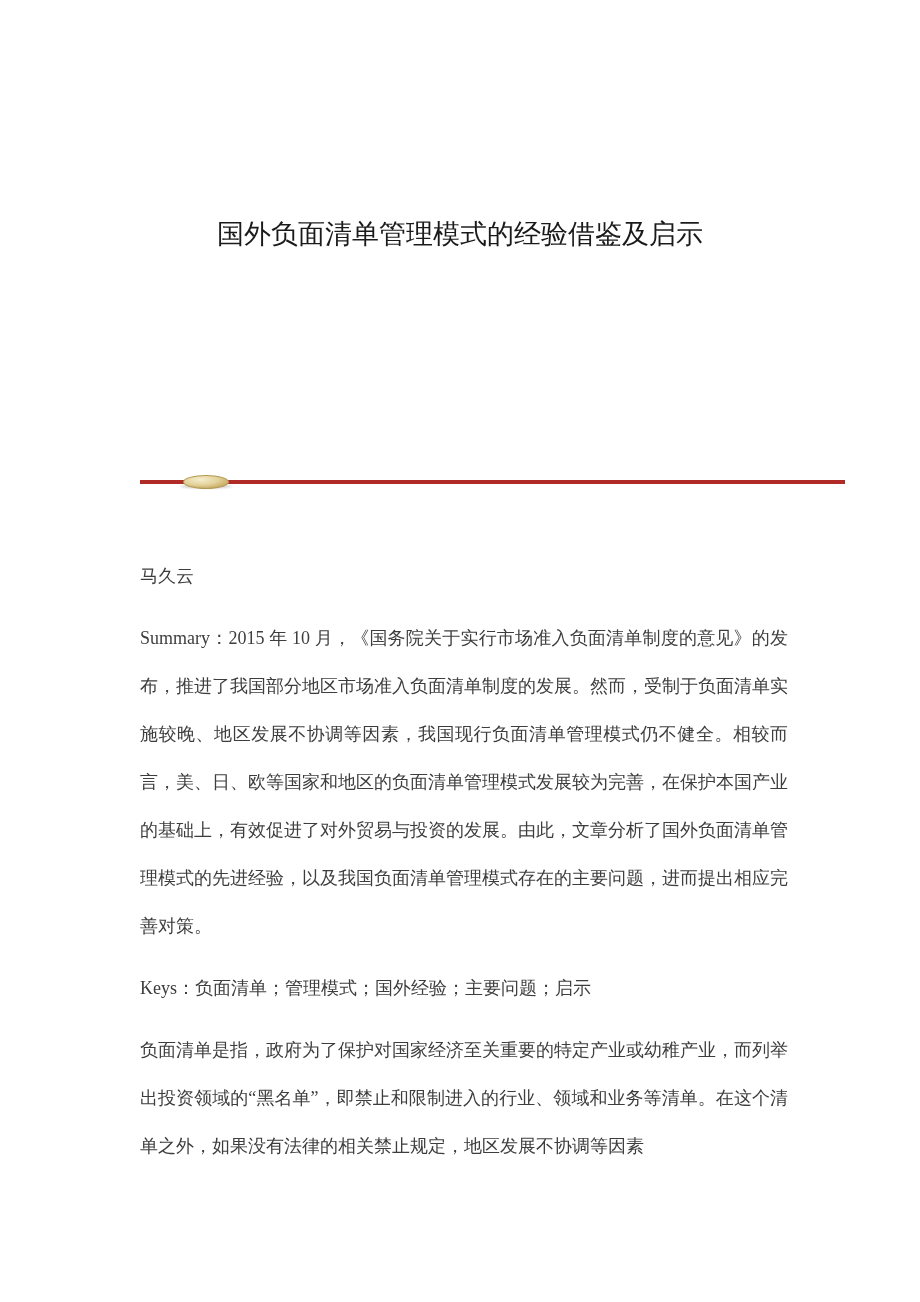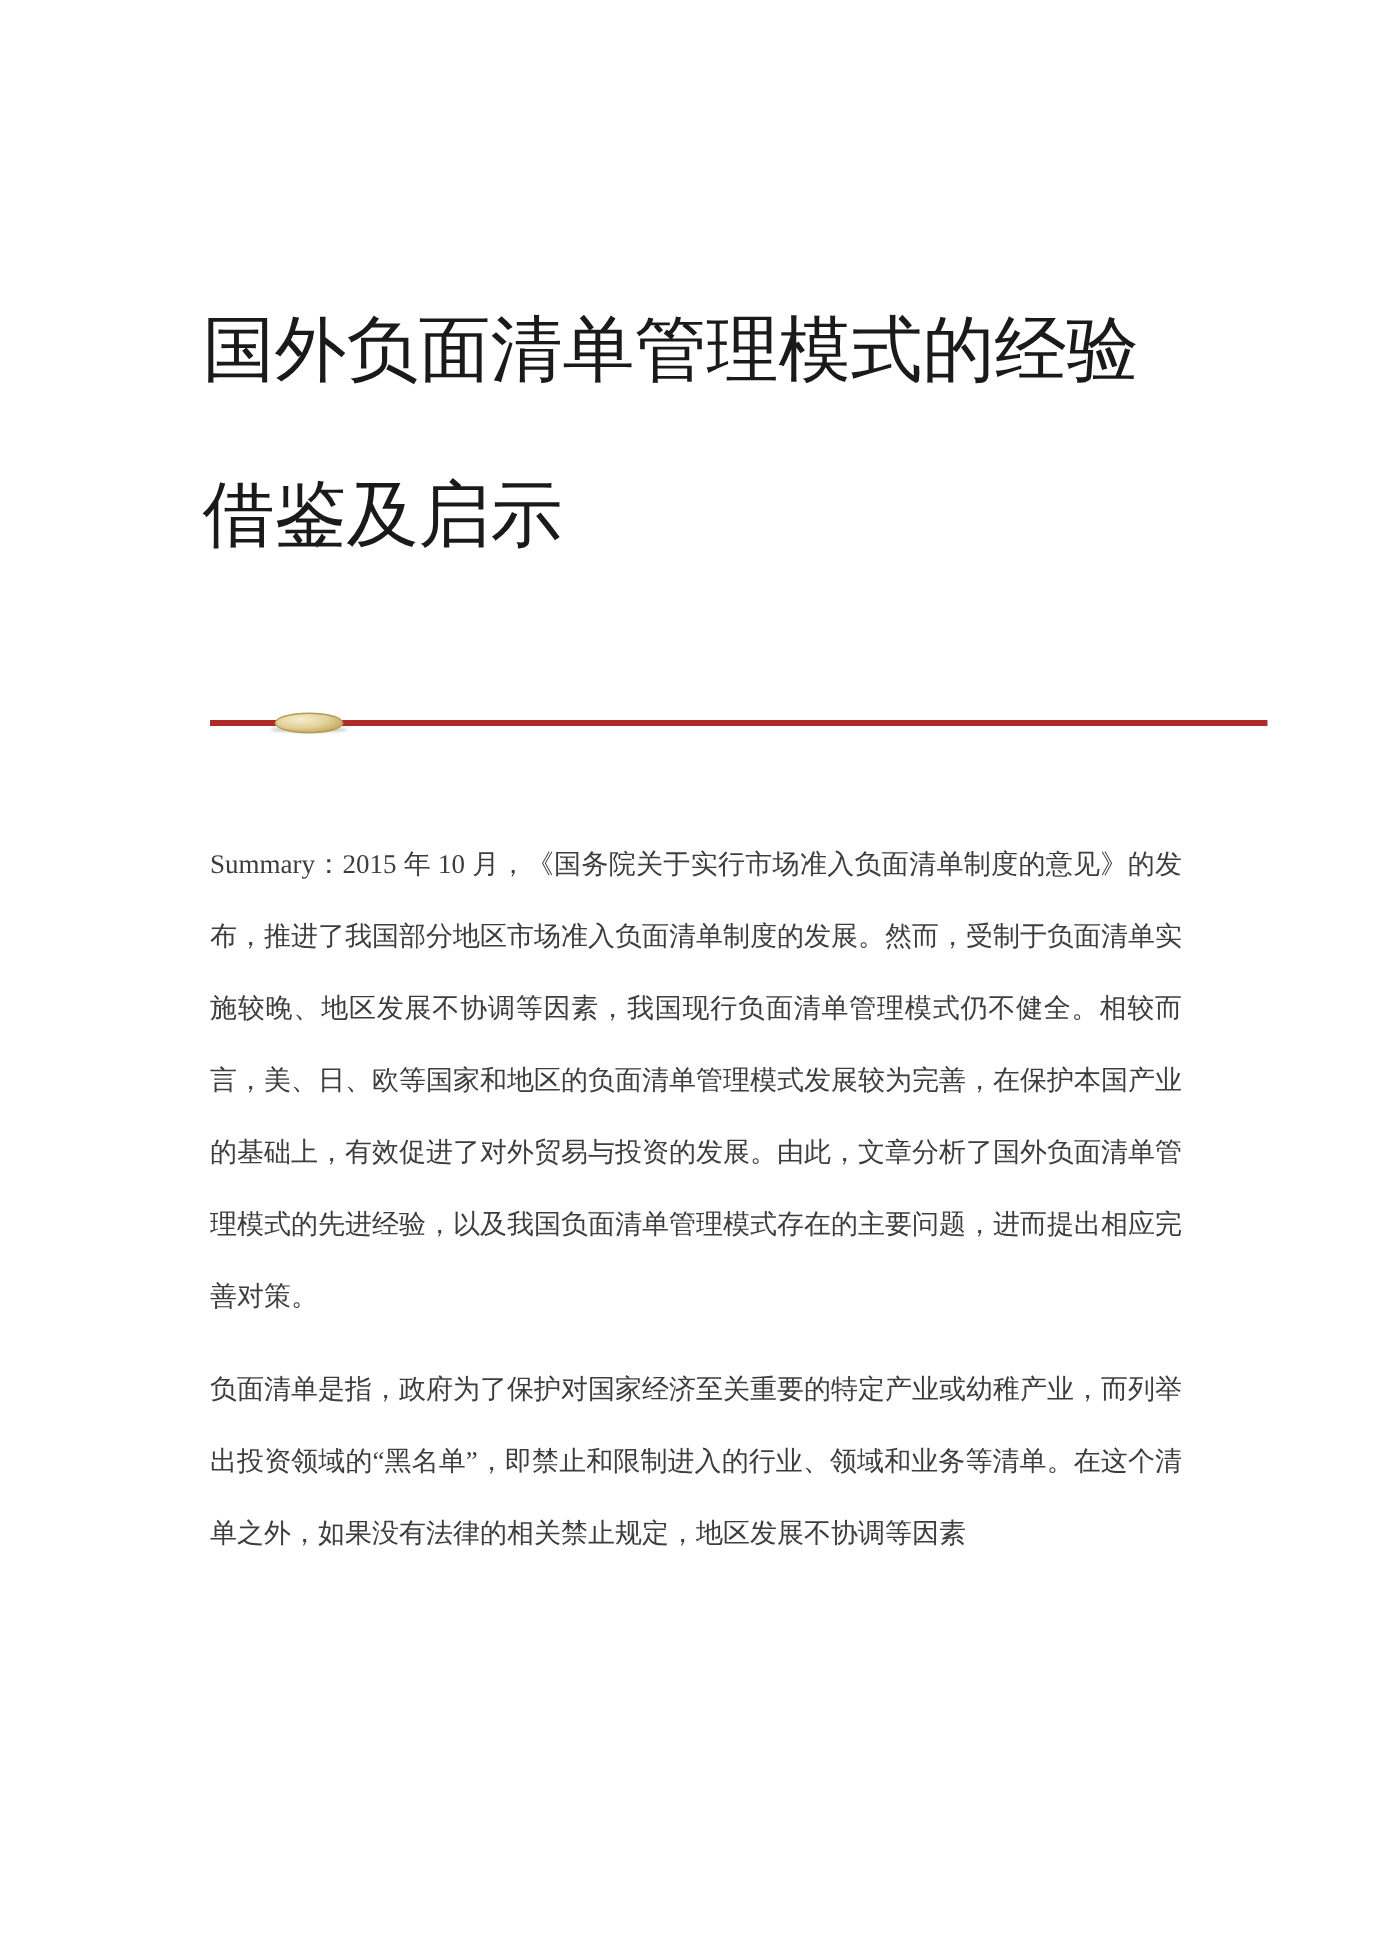--- a/index.html
+++ b/index.html
@@ -10,23 +10,24 @@
     height: 1302px;
     margin: 0 auto;
     background: #ffffff;
     font-family: "Liberation Serif", "DejaVu Serif", serif;
     color: #333333;
     overflow: hidden;
   }
   .title {
     margin: 179px auto 0;
     width: 650px;
-    font-size: 48px;
+    font-size: 27px;
     font-weight: 400;
     line-height: 110px;
+    text-align: center;
     color: #1a1a1a;
     letter-spacing: 0;
   }
   .divider {
     position: absolute;
     left: 140px;
     top: 474px;
     width: 705px;
     height: 16px;
   }
@@ -80,20 +81,22 @@
 
   <h1 class="title">国外负面清单管理模式的经验借鉴及启示</h1>
 
   <div class="divider">
     <div class="divider-line"></div>
     <div class="divider-shadow"></div>
     <div class="divider-ornament"></div>
   </div>
 
   <div class="text-block">
+    <p class="author">马久云</p>
 
     <p class="para">Summary：2015 年 10 月，《国务院关于实行市场准入负面清单制度的意见》的发布，推进了我国部分地区市场准入负面清单制度的发展。然而，受制于负面清单实施较晚、地区发展不协调等因素，我国现行负面清单管理模式仍不健全。相较而言，美、日、欧等国家和地区的负面清单管理模式发展较为完善，在保护本国产业的基础上，有效促进了对外贸易与投资的发展。由此，文章分析了国外负面清单管理模式的先进经验，以及我国负面清单管理模式存在的主要问题，进而提出相应完善对策。</p>
 
+    <p class="para">Keys：负面清单；管理模式；国外经验；主要问题；启示</p>
 
     <p class="para">负面清单是指，政府为了保护对国家经济至关重要的特定产业或幼稚产业，而列举出投资领域的“黑名单”，即禁止和限制进入的行业、领域和业务等清单。在这个清单之外，如果没有法律的相关禁止规定，地区发展不协调等因素</p>
   </div>
 
 </div>
 
 </body></html>

